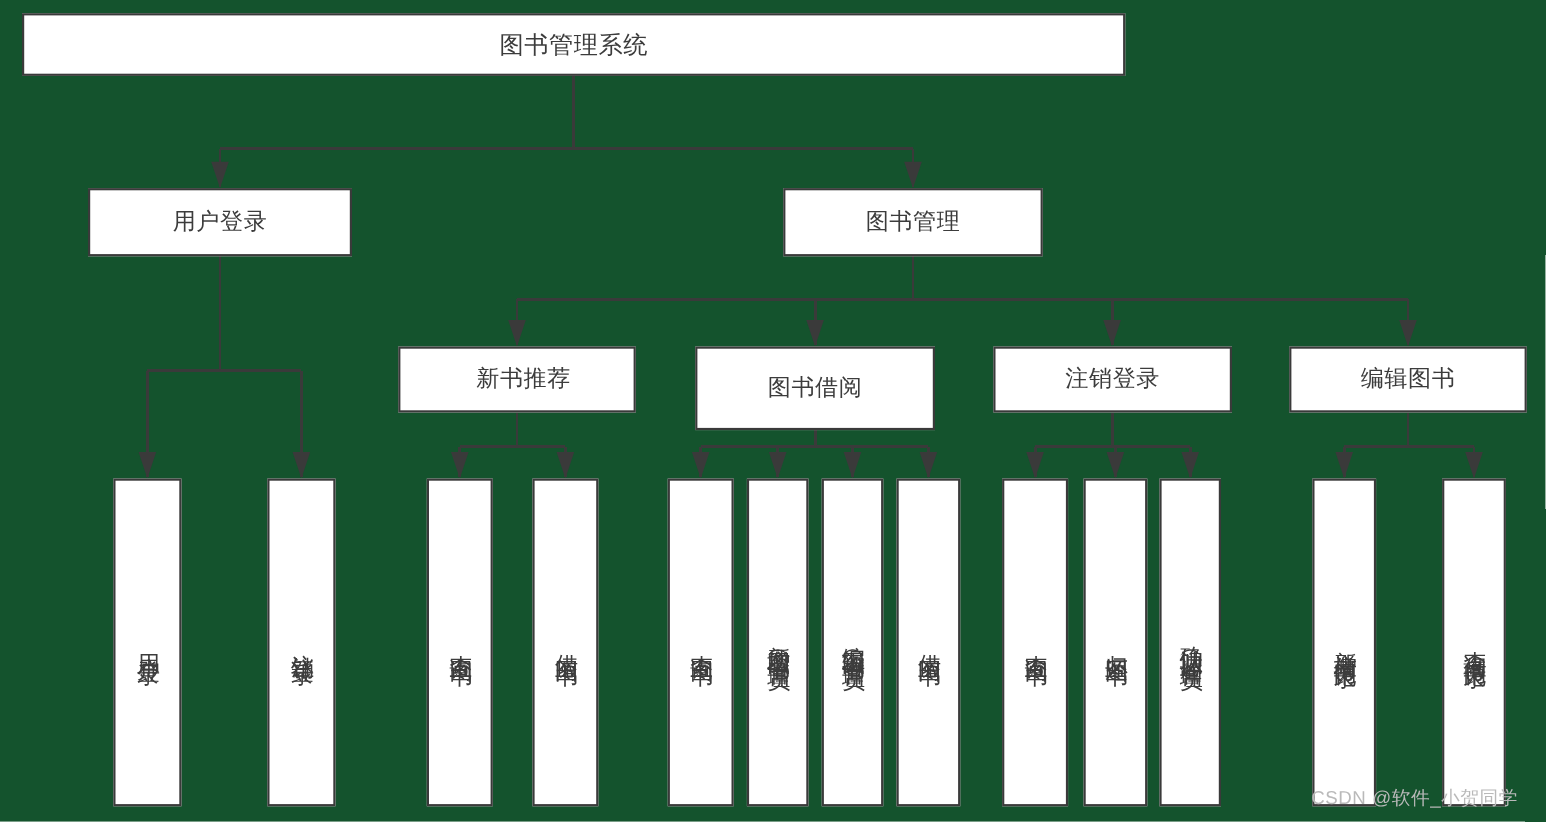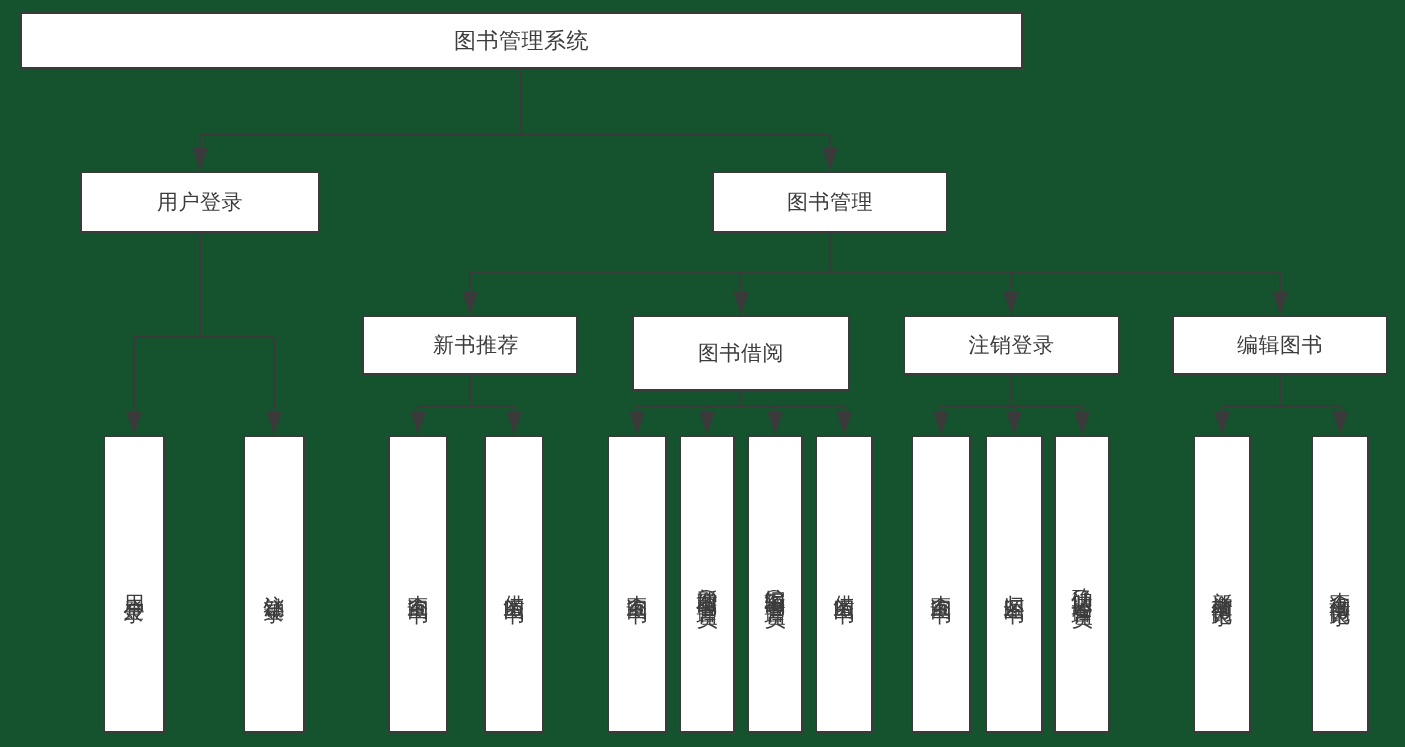--- a/index.html
+++ b/index.html
@@ -179,14 +179,15 @@
         <span class="node-label" style="color: rgb(60, 60, 60);">确认归还（管理员）</span>
       </div>
       <div class="node-box vertical" style="left: 1193px; top: 435px; width: 58px; height: 298px; border-color: rgb(58, 58, 58); background: rgb(255, 255, 255);">
         <span class="node-label" style="color: rgb(60, 60, 60);">新增借阅记录</span>
       </div>
       <div class="node-box vertical" style="left: 1311px; top: 435px; width: 58px; height: 298px; border-color: rgb(58, 58, 58); background: rgb(255, 255, 255);">
         <span class="node-label" style="color: rgb(60, 60, 60);">查询借阅记录</span>
       </div>
     </div>
 
+  <div id="watermark" style="left: 1192px; top: 714px; color: rgb(185, 185, 185);">CSDN @软件_小贺同学</div>
 
 </div>
 
 </body></html>

